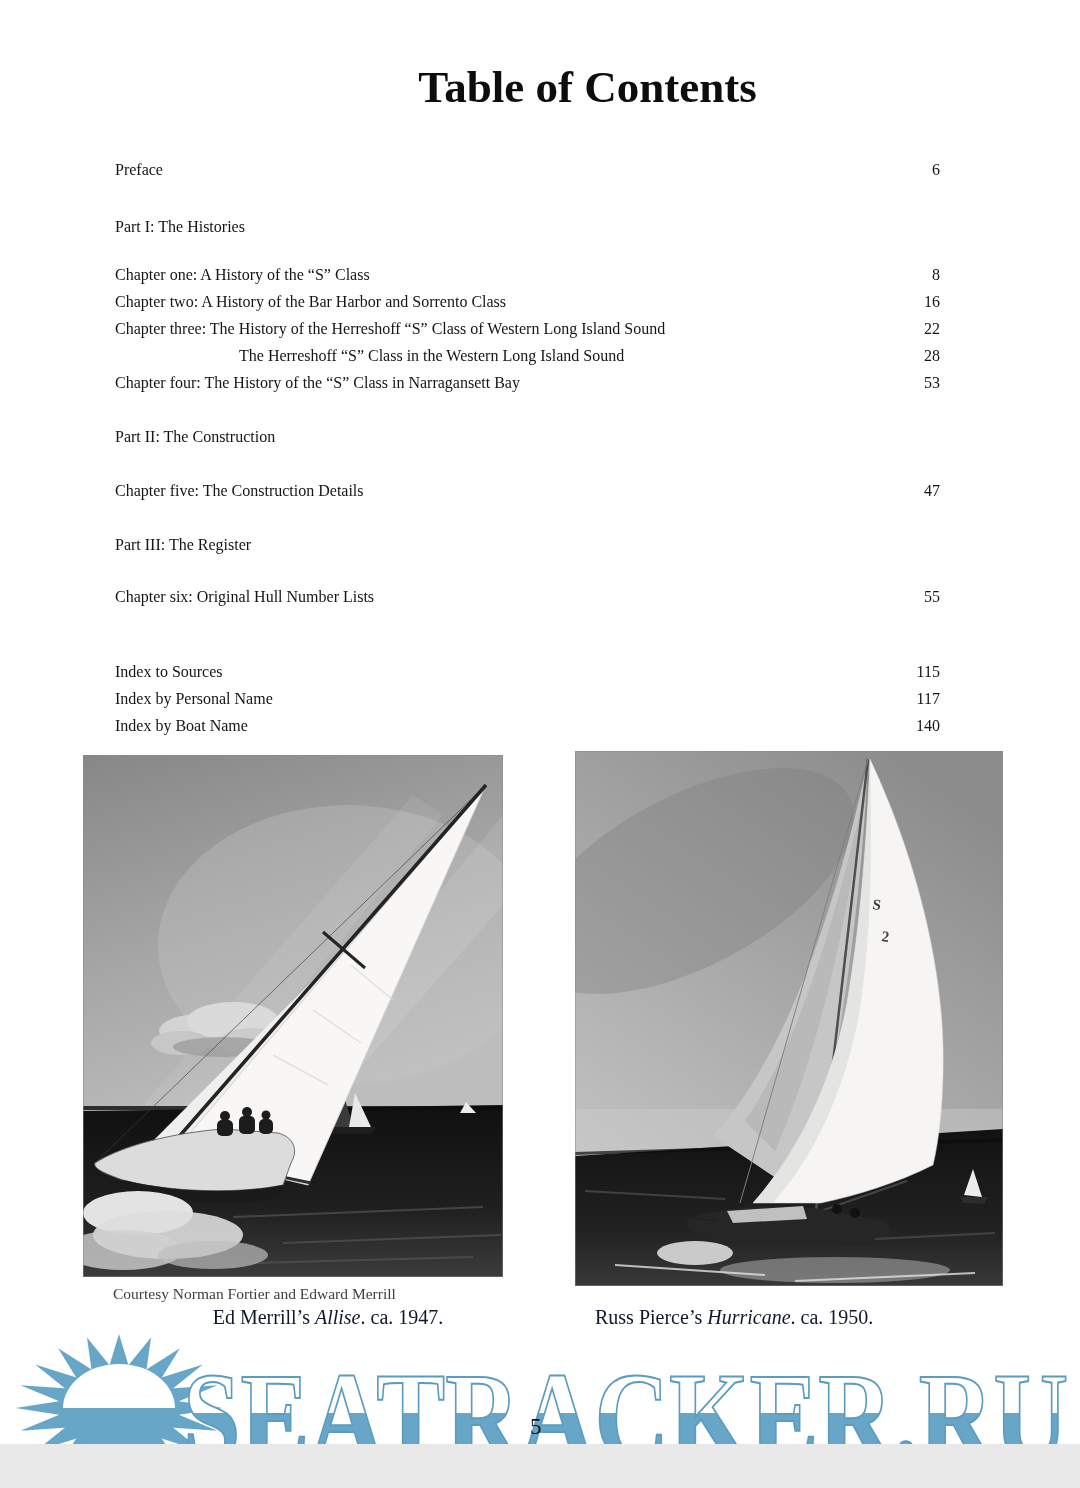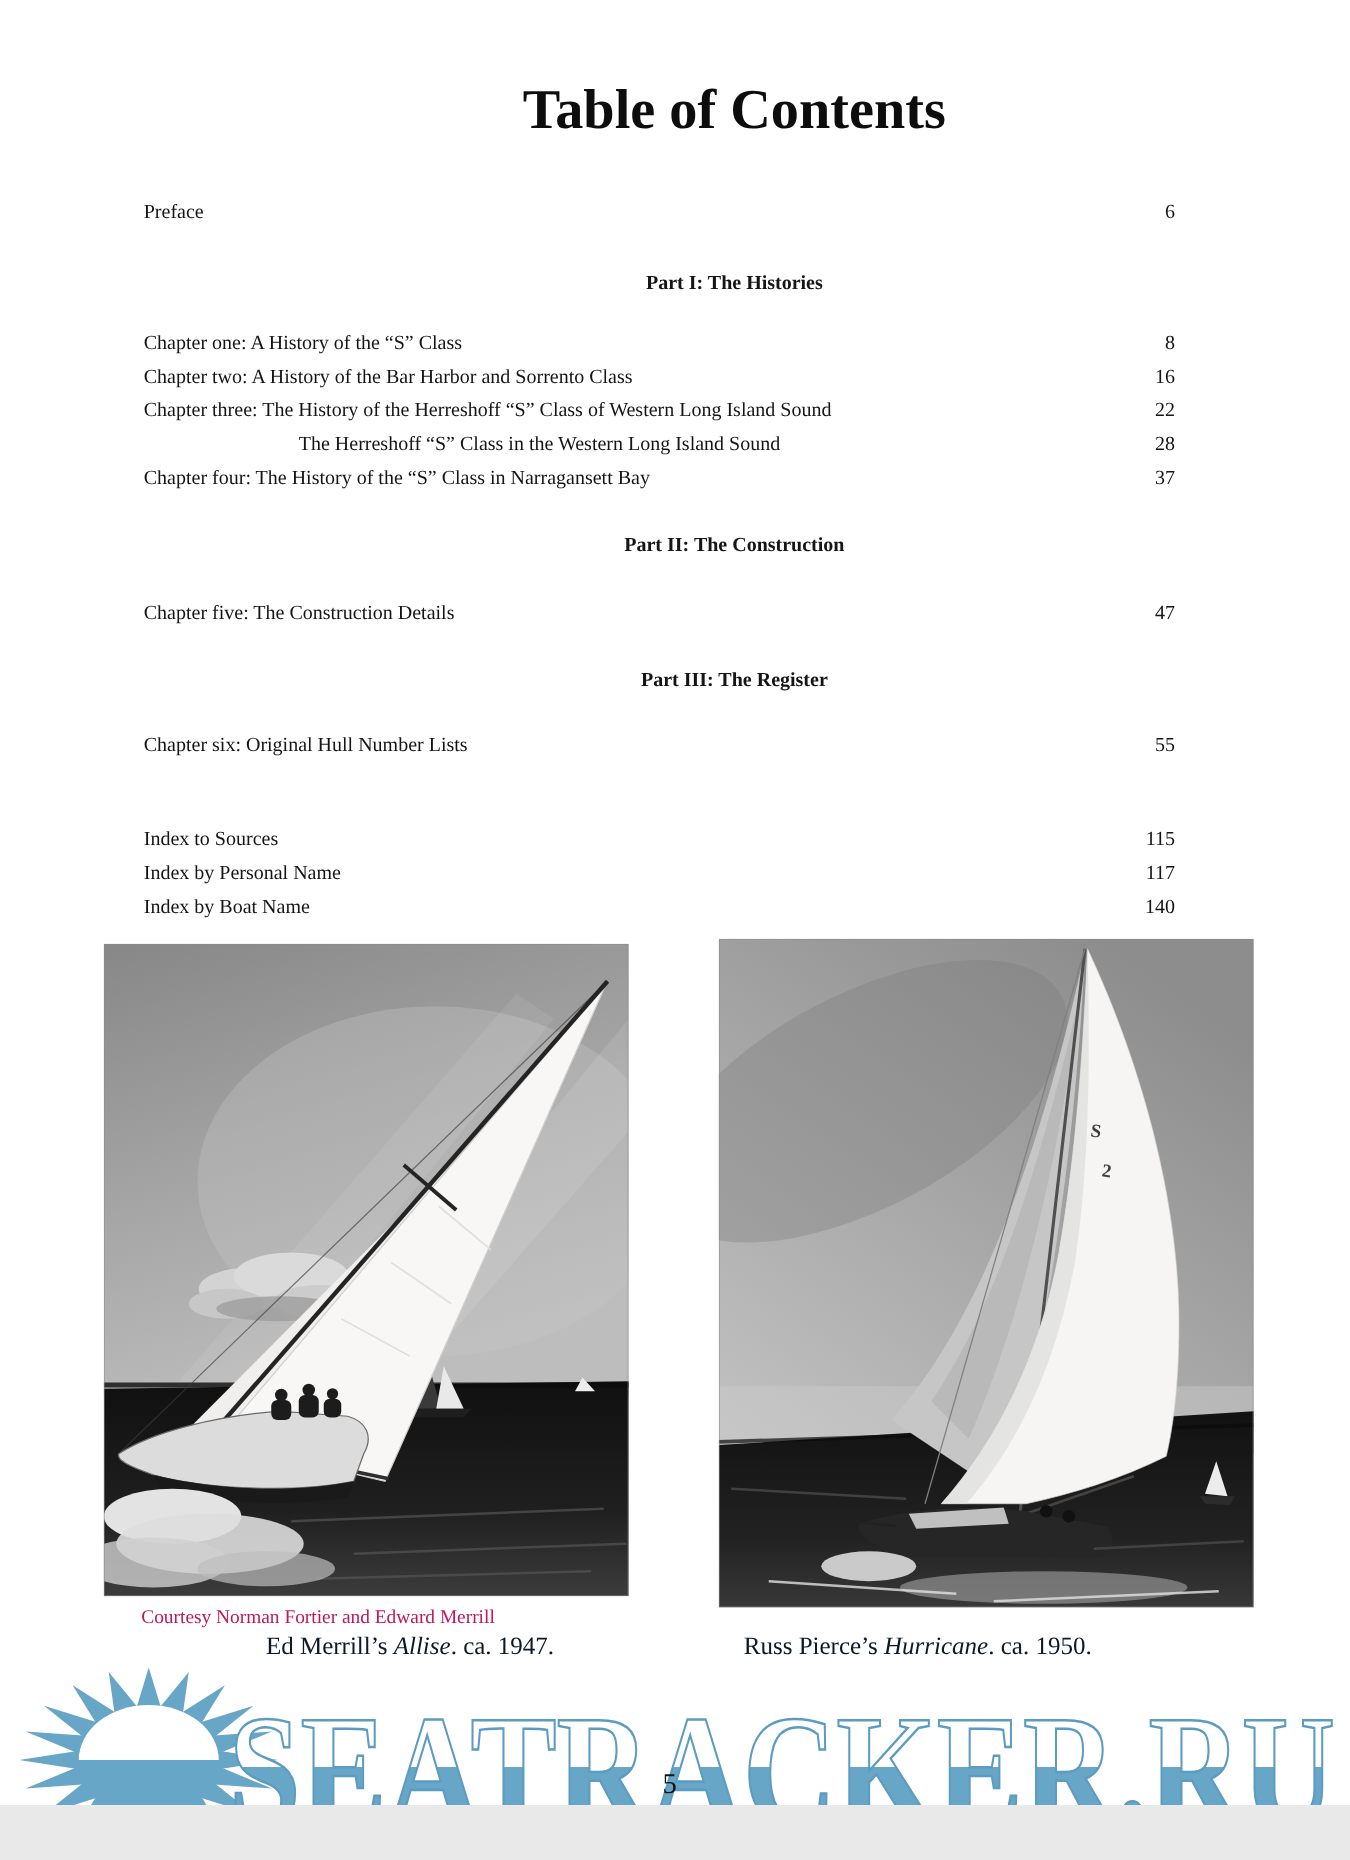--- a/index.html
+++ b/index.html
@@ -10,26 +10,26 @@
   }
   .title{
     position:absolute;top:62px;left:115px;width:945px;text-align:center;
     font-weight:bold;font-size:45px;line-height:1.15;color:#0d0d0d;
   }
   .toc-row{
     position:absolute;left:115px;right:0;
     font-size:16px;line-height:26px;color:#151515;
   }
   .toc-row .num{position:absolute;right:140px;top:0;}
-  .toc-row.heading{width:945px;right:auto;text-align:center;font-weight:bold;}
+  .toc-row.heading{width:945px;right:auto;}
   .toc-row.indent .label{margin-left:124px;display:inline-block;}
   .photo{position:absolute;z-index:1;}
   .photo svg{display:block;}
   .credit{
-    position:absolute;left:113px;top:1285px;font-size:15.5px;color:#be185d;z-index:2;
+    position:absolute;left:113px;top:1285px;font-size:15.5px;color:#404040;z-index:2;
   }
   .caption{position:absolute;top:1306px;font-size:20px;color:#0f172a;z-index:2;}
   .caption.left{left:108px;width:440px;text-align:center;}
   .caption.right{left:595px;width:420px;text-align:left;}
   .watermark{position:absolute;left:0;top:1325px;z-index:3;}
   .pagenum{
     position:absolute;left:530px;top:1414px;z-index:4;
     font-size:23px;color:#111;
   }
 </style>
@@ -60,21 +60,21 @@
   <div class="toc-row entry" style="top:316px">
     <span class="label">Chapter three: The History  of the Herreshoff “S” Class of Western Long Island Sound</span>
     <span class="num">22</span>
   </div>
   <div class="toc-row entry indent" style="top:343px">
     <span class="label">The Herreshoff “S” Class in the Western Long Island Sound</span>
     <span class="num">28</span>
   </div>
   <div class="toc-row entry" style="top:370px">
     <span class="label">Chapter four: The History of the “S” Class in Narragansett Bay</span>
-    <span class="num">37</span>
+    <span class="num">53</span>
   </div>
 
   <div class="toc-row heading" style="top:424px">
     <span>Part II: The Construction</span>
   </div>
 
   <div class="toc-row entry" style="top:478px">
     <span class="label">Chapter five: The Construction Details</span>
     <span class="num">47</span>
   </div>

